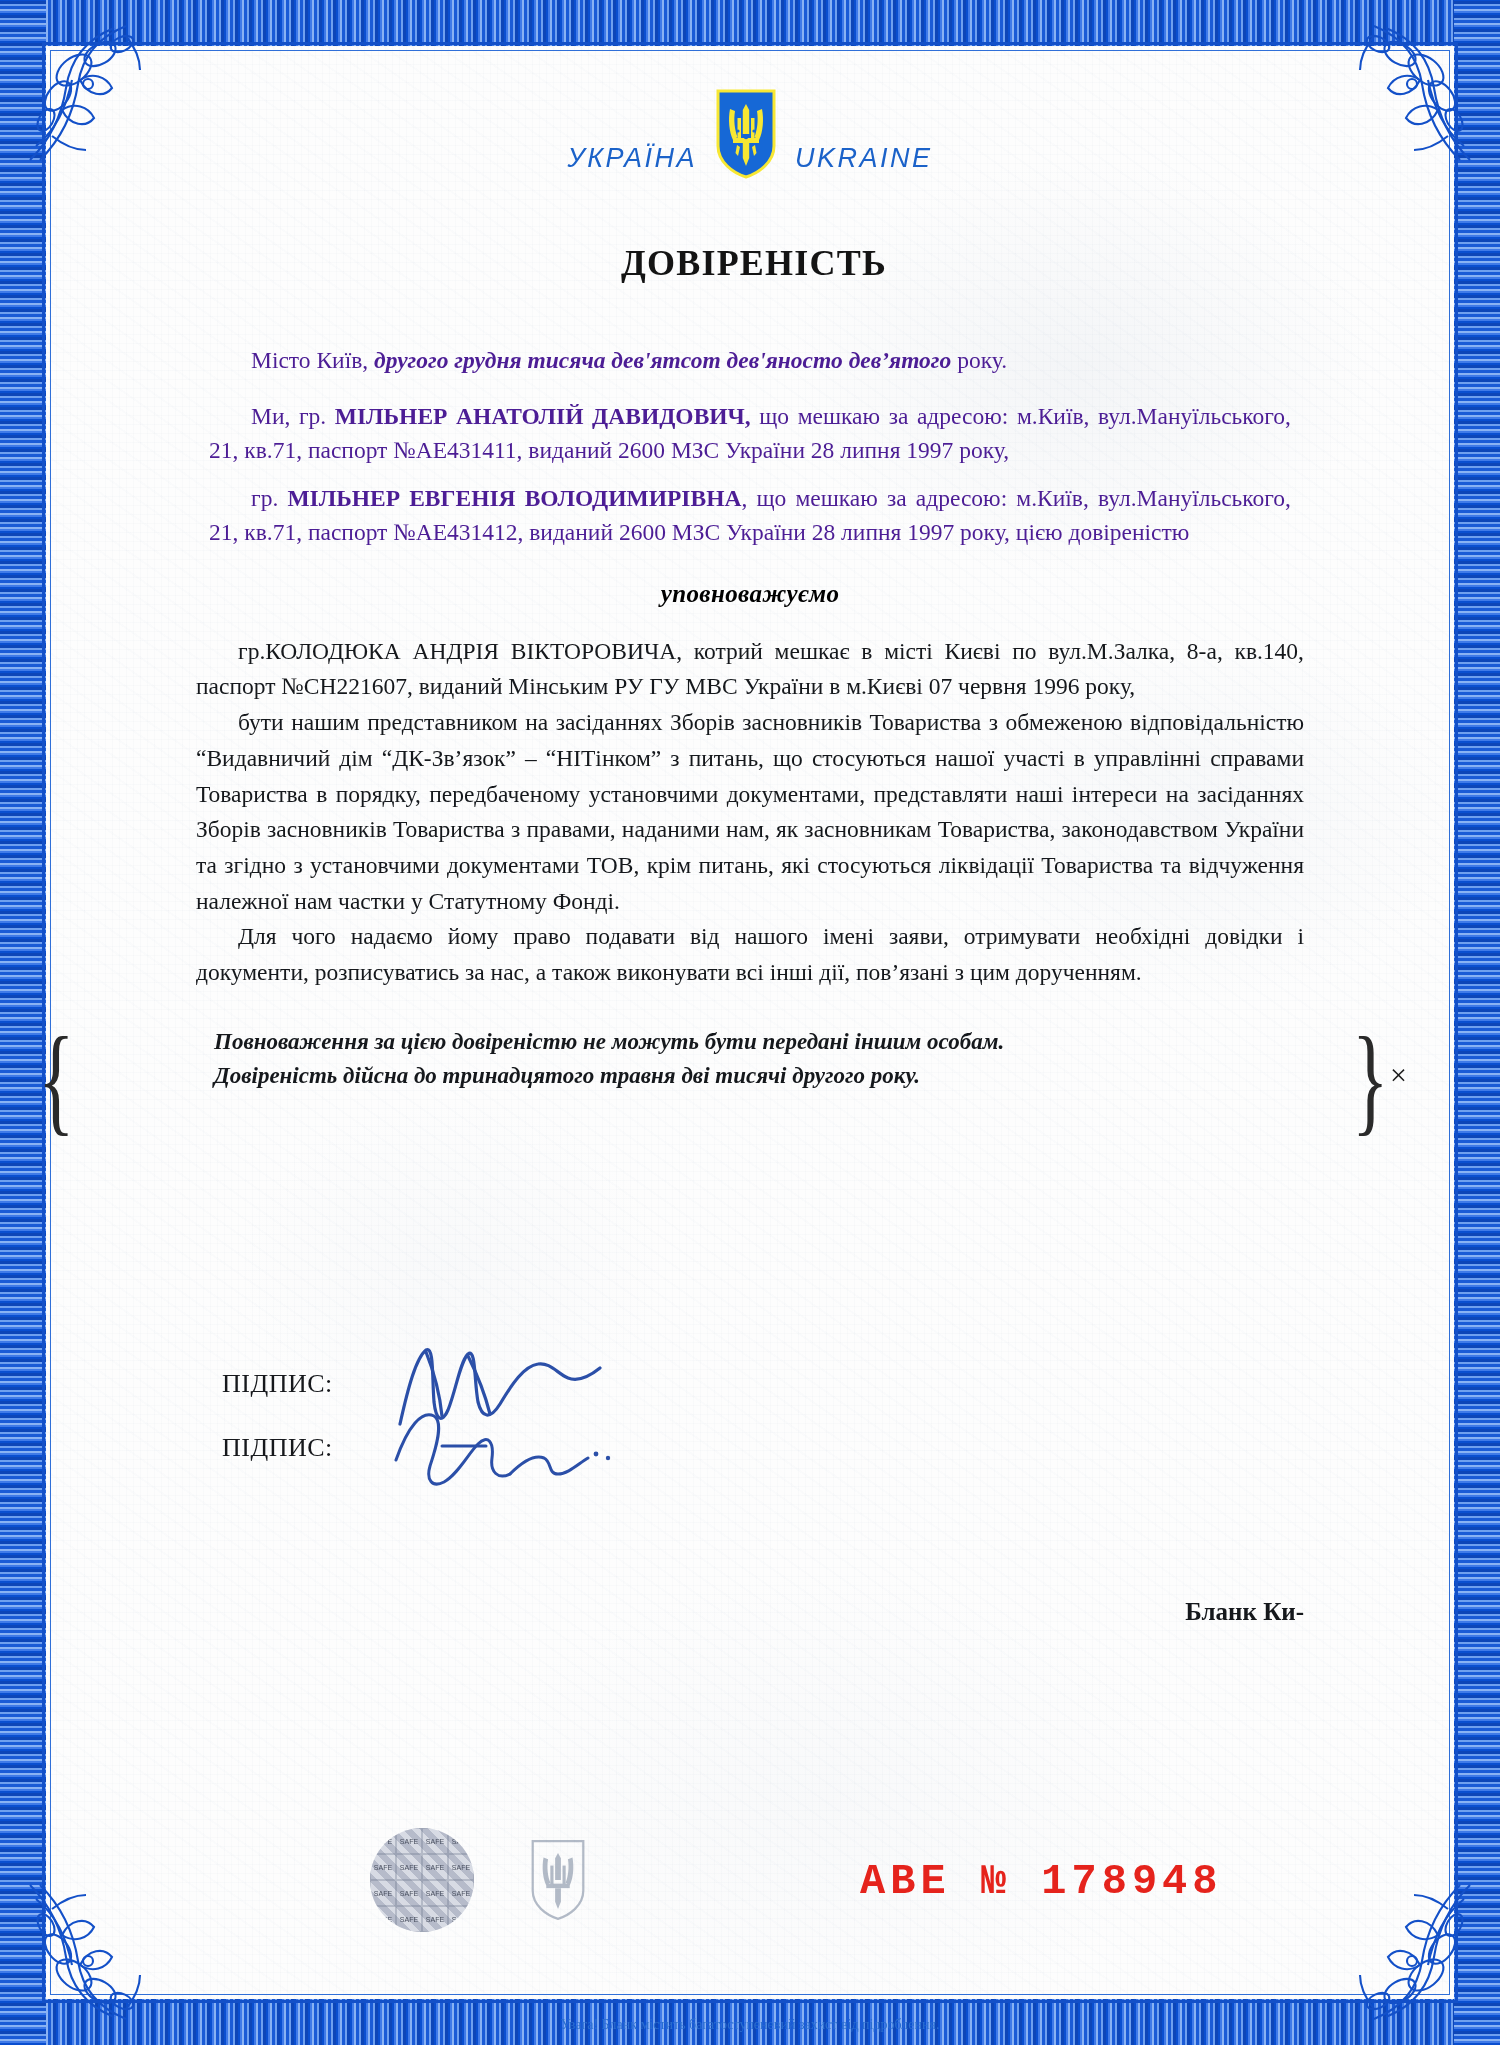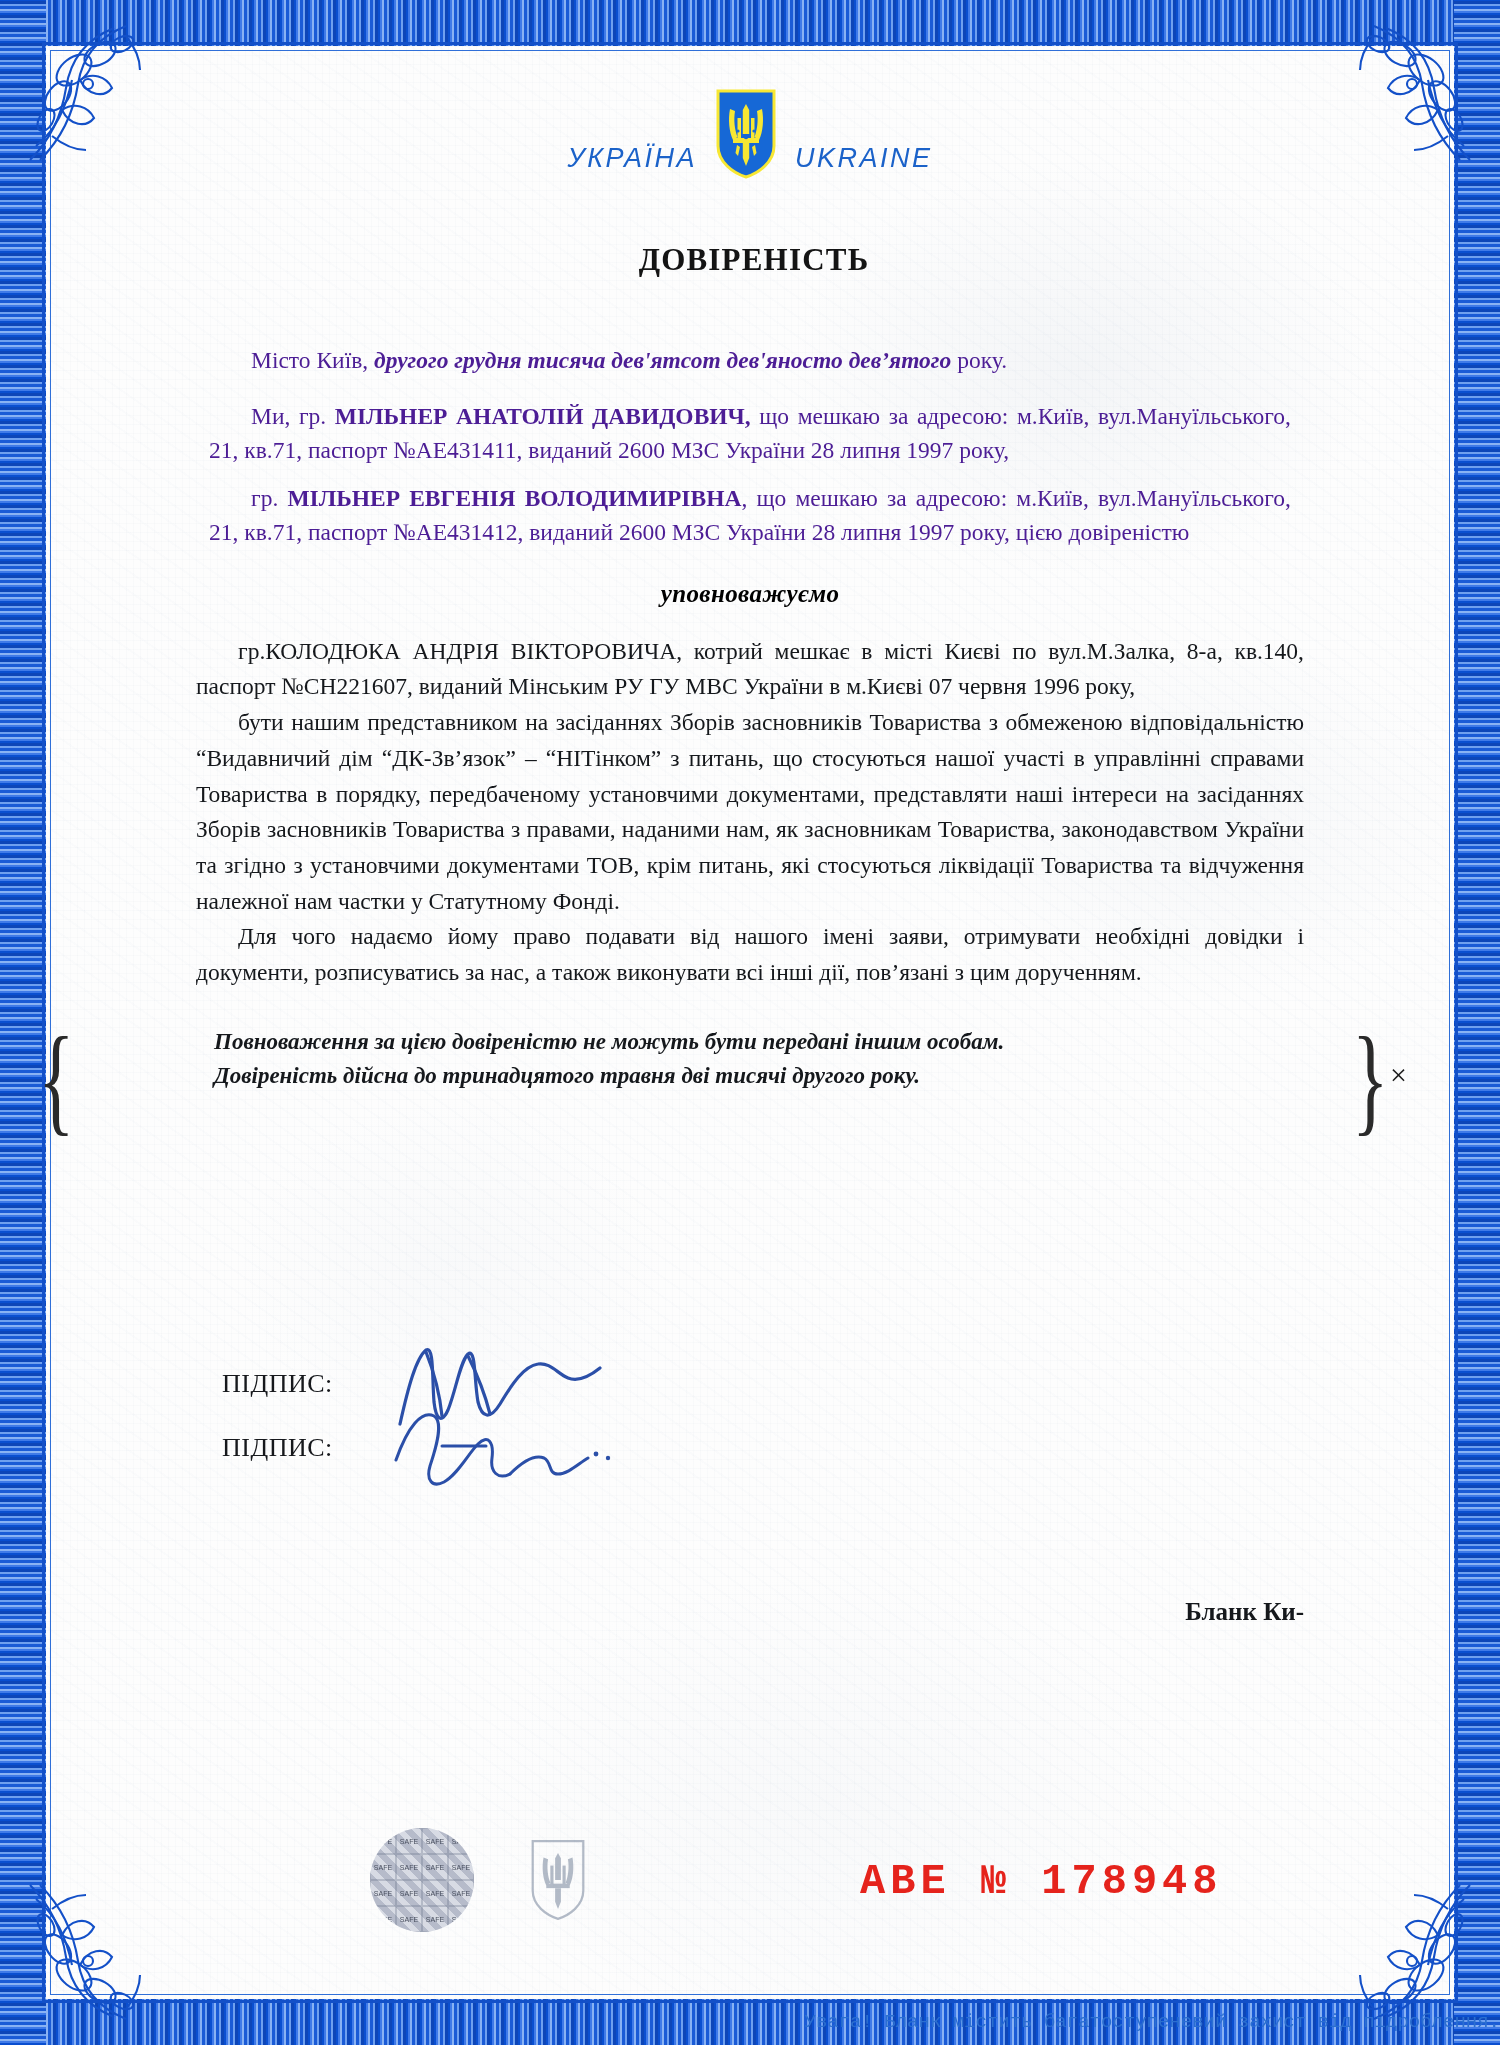--- a/index.html
+++ b/index.html
@@ -98,21 +98,21 @@
   .trident-shield { width: 62px; height: 92px; }
 
   
   .doc-title {
     position: absolute;
     left: 8px; right: 0;
     top: 242px;
     text-align: center;
     font-family: "Liberation Serif", "DejaVu Serif", serif;
     font-weight: bold;
-    font-size: 31px;
+    font-size: 36px;
     letter-spacing: 1.2px;
     color: #141414;
   }
 
   .content {
     position: absolute;
     left: 196px;
     right: 196px;
     top: 330px;
   }
@@ -235,23 +235,23 @@
     font-size: 42px;
     letter-spacing: 5px;
     color: #e5231c;
     font-weight: bold;
   }
 
   .warning {
     position: absolute;
     left: 0; right: 0;
     bottom: 12px;
-    text-align: right;
-    font-family: Liberation Mono, monospace;
-    font-size: 19px;
+    text-align: center;
+    font-family: Liberation Serif, serif;
+    font-size: 14px;
     color: #2b6fd0;
   }
 </style>
 </head>
 <body>
 
 <div class="paper"></div>
 <div class="paper-smudge"></div>
 
 <div class="border-frame">

